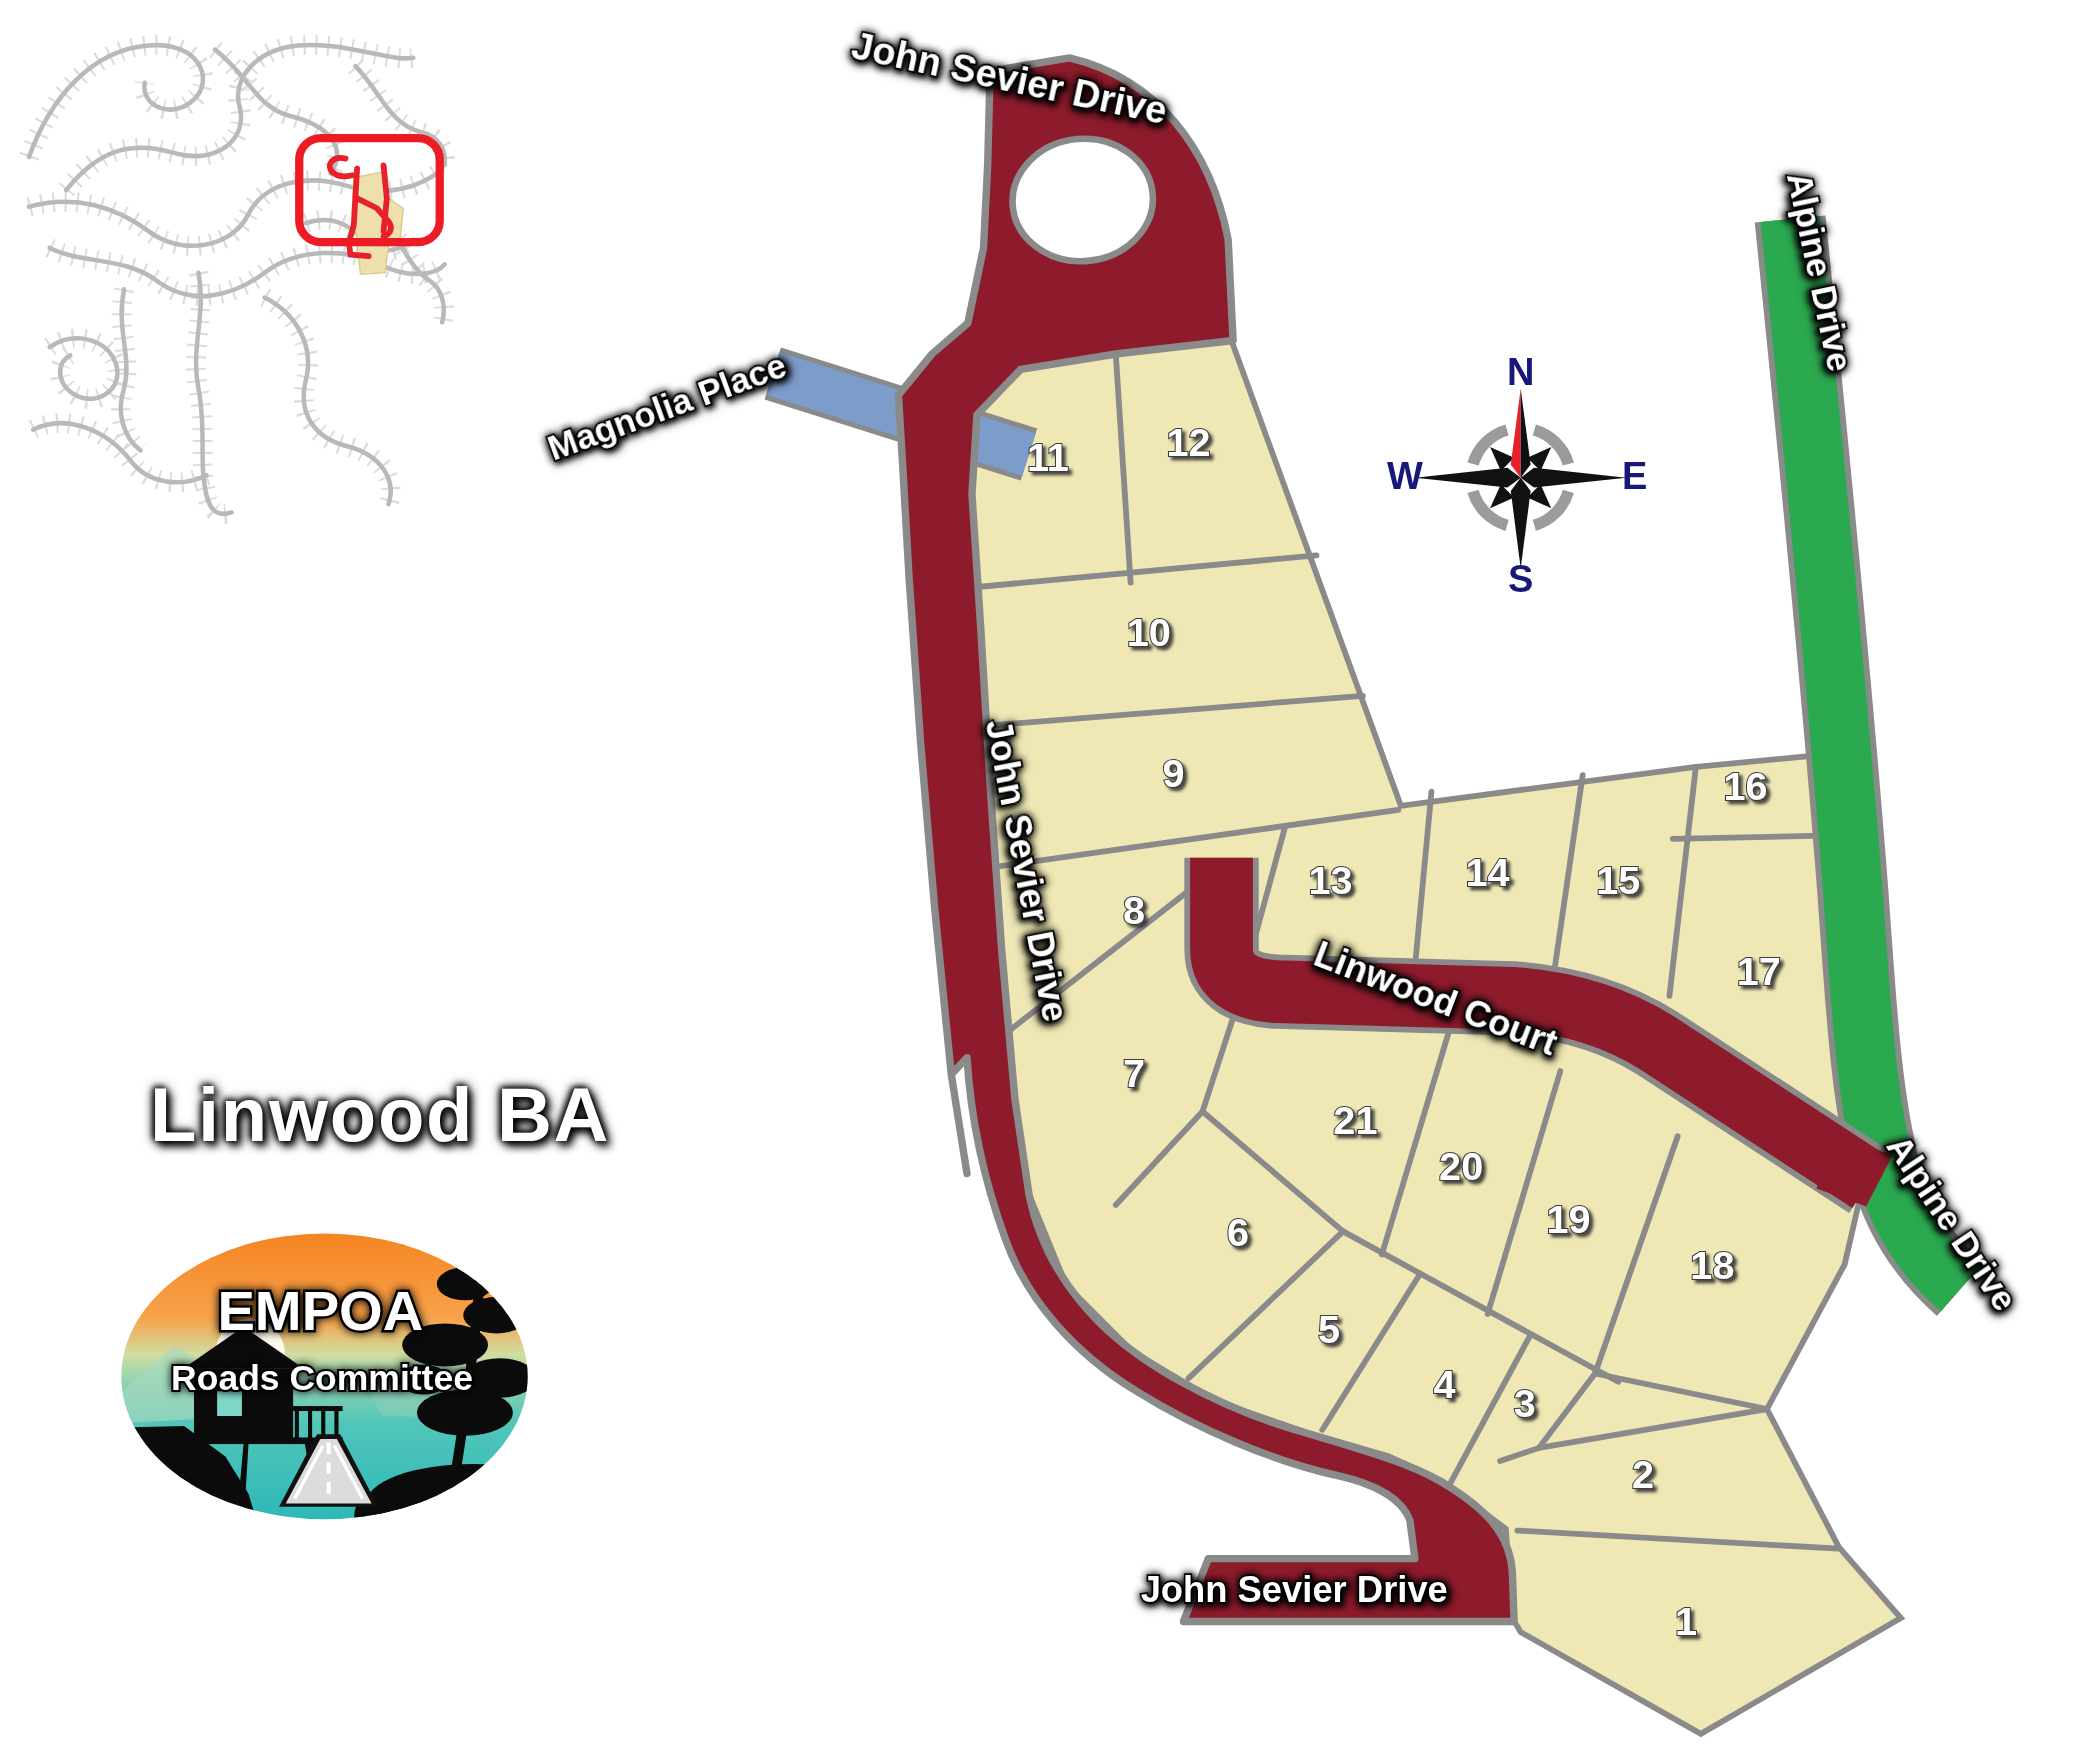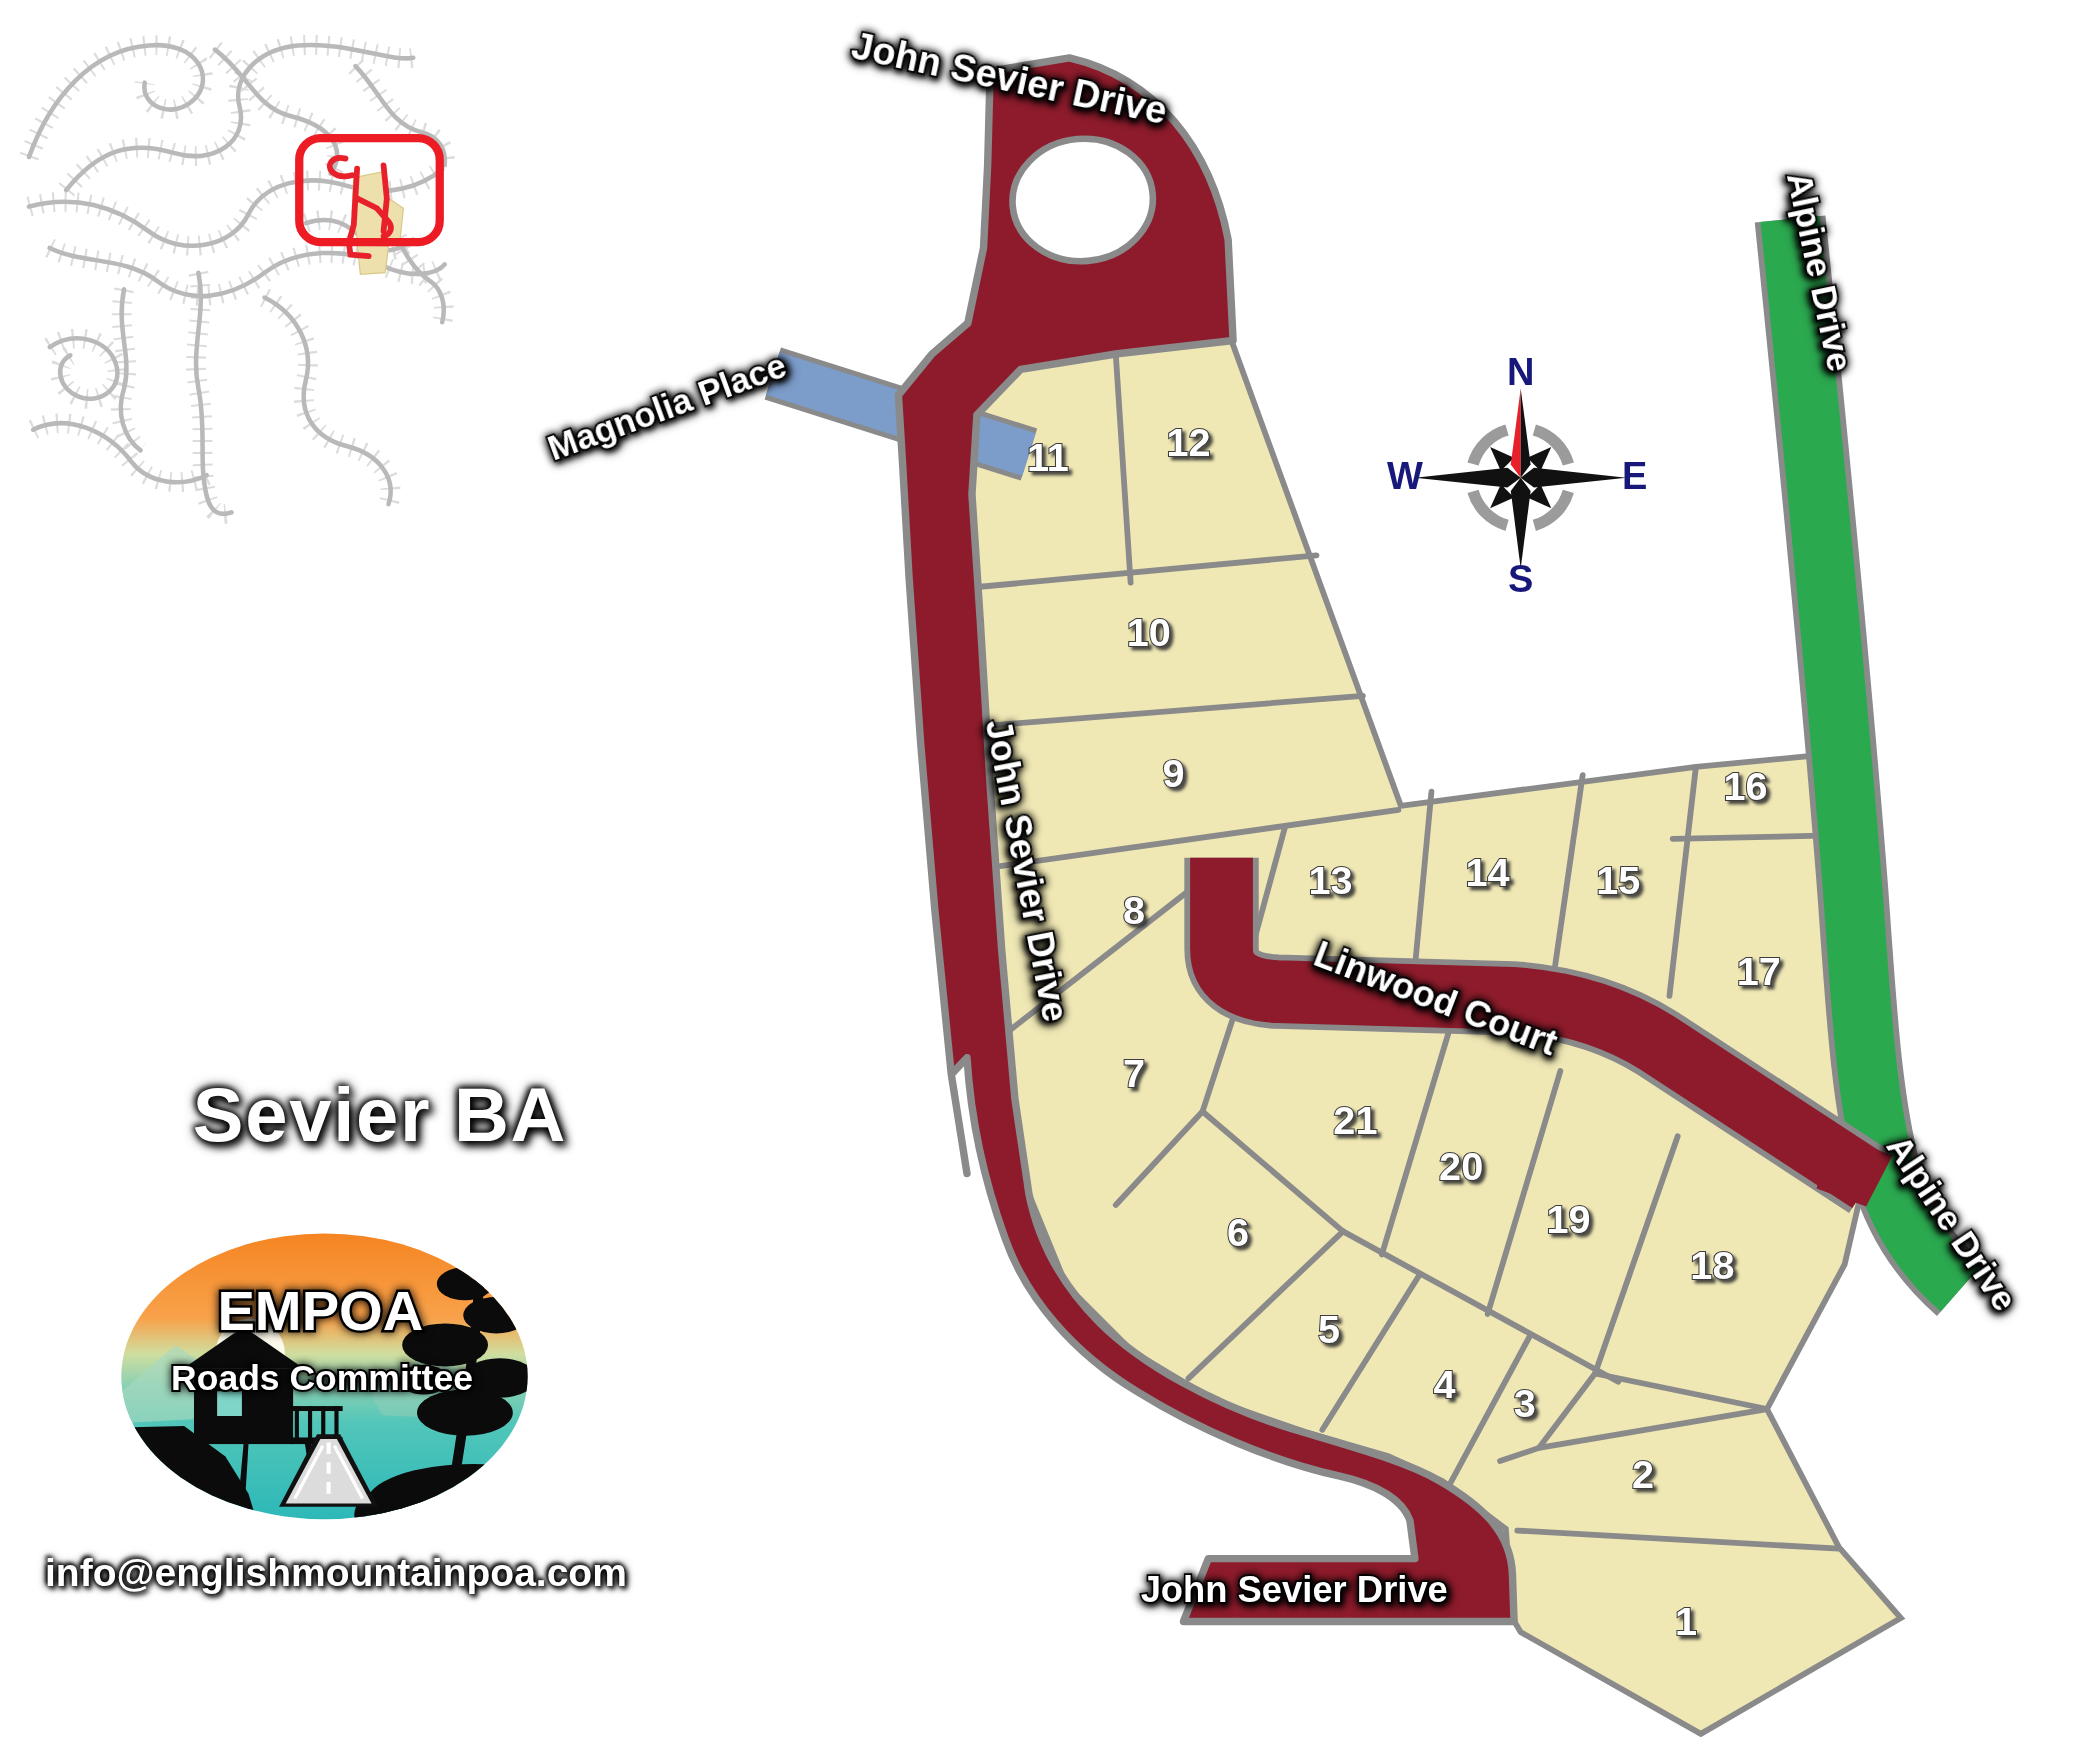--- a/index.html
+++ b/index.html
@@ -216,21 +216,21 @@
         <text x="1958" y="1082" class="lot-num">15</text>
         <text x="2112" y="968" class="lot-num">16</text>
         <text x="2128" y="1192" class="lot-num">17</text>
         <text x="2072" y="1548" class="lot-num">18</text>
         <text x="1898" y="1492" class="lot-num">19</text>
         <text x="1768" y="1428" class="lot-num">20</text>
         <text x="1640" y="1372" class="lot-num">21</text>
       </g>
   </svg>
 
-  <div class="section-title">Sevier BA</div>
+  <div class="section-title">Linwood BA</div>
 
   <svg class="logo-box" viewBox="0 0 500 360">
     <defs>
       <linearGradient id="sky" x1="0" y1="0" x2="0" y2="1">
         <stop offset="0" stop-color="#F5831F"></stop>
         <stop offset="0.30" stop-color="#F8A24B"></stop>
         <stop offset="0.42" stop-color="#CFDEA0"></stop>
         <stop offset="0.52" stop-color="#8ED1B2"></stop>
         <stop offset="0.65" stop-color="#52C6B9"></stop>
         <stop offset="1" stop-color="#2AB7B8"></stop>
@@ -277,15 +277,14 @@
         <polygon points="203,332 245,254 265,254 307,332" fill="#DCDCDC"></polygon>
         <line x1="214" y1="326" x2="248" y2="262" stroke="#fff" stroke-width="4"></line>
         <line x1="296" y1="326" x2="262" y2="262" stroke="#fff" stroke-width="4"></line>
         <line x1="255" y1="258" x2="255" y2="330" stroke="#fff" stroke-width="5" stroke-dasharray="14 10"></line>
       </g>
     </g>
     <text class="logo-title" x="245" y="122">EMPOA</text>
     <text class="logo-sub" x="247" y="194">Roads Committee</text>
   </svg>
 
-  <div class="contact-email">info@englishmountainpoa.com</div>
 </div>
 
 
 </body></html>

